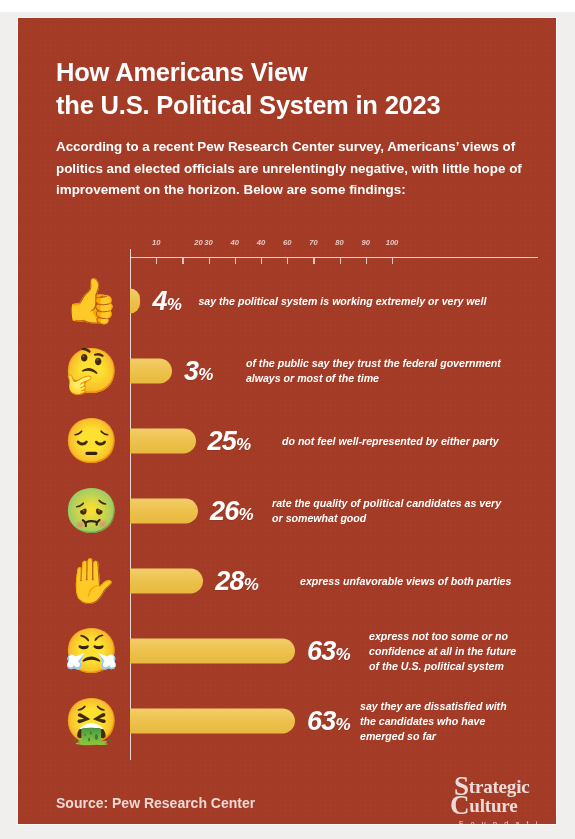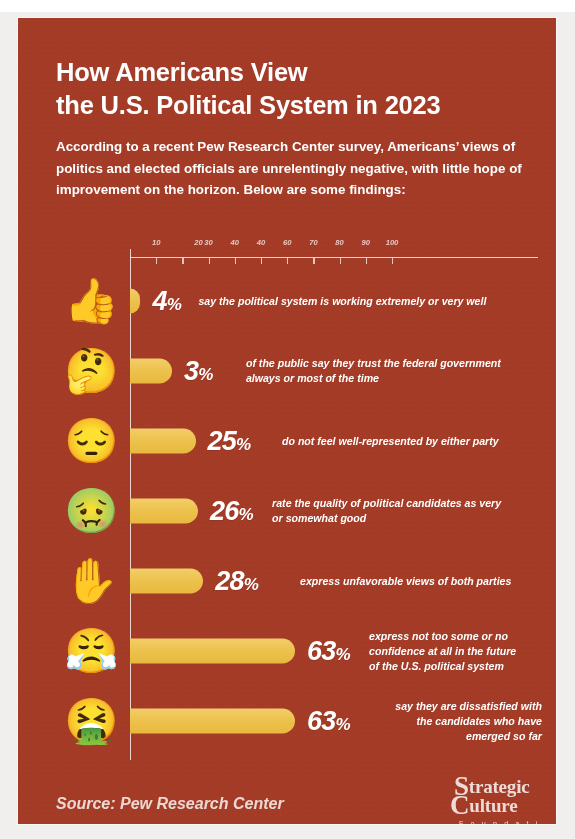--- a/index.html
+++ b/index.html
@@ -174,22 +174,21 @@
     line-height: 1.40;
     white-space: pre-line;
   }
 
   
   .source {
     position: absolute;
     left: 38px;
     top: 777px;
     color: rgba(255,255,255,0.80);
-    font-size: 16px;
-    font-style: italic;
+    font-size: 14px;
     font-weight: bold;
   }
   .logo {
     position: absolute;
     left: 432px;
     top: 760px;
     width: 96px;
     height: 52px;
     color: rgba(255,255,255,0.82);
     font-family: "Liberation Serif", serif;
@@ -305,21 +304,21 @@
             <div class="bar" style="width: 165.06px;"></div>
             <div class="pct" style="left: 251.06px;"><span>63</span><span class="unit">%</span></div>
             <div class="desc" style="left: 313.06px; width: 166.94px;">express not too some or no
 confidence at all in the future
 of the U.S. political system</div>
           </div>
           <div class="row" style="top: 454px;">
             <div class="emoji">🤮</div>
             <div class="bar" style="width: 165.06px;"></div>
             <div class="pct" style="left: 251.06px;"><span>63</span><span class="unit">%</span></div>
-            <div class="desc" style="left: 319px; width: 166.94px; text-align: right;">say they are dissatisfied with
+            <div class="desc" style="left: 304px; width: 166.94px;">say they are dissatisfied with
 the candidates who have
 emerged so far</div>
           </div>
         </div>
     </div>
 
     <div class="source">Source: Pew Research Center</div>
 
     <div class="logo">
       <span class="l1"><span class="drop">S</span><span>trategic</span></span>

